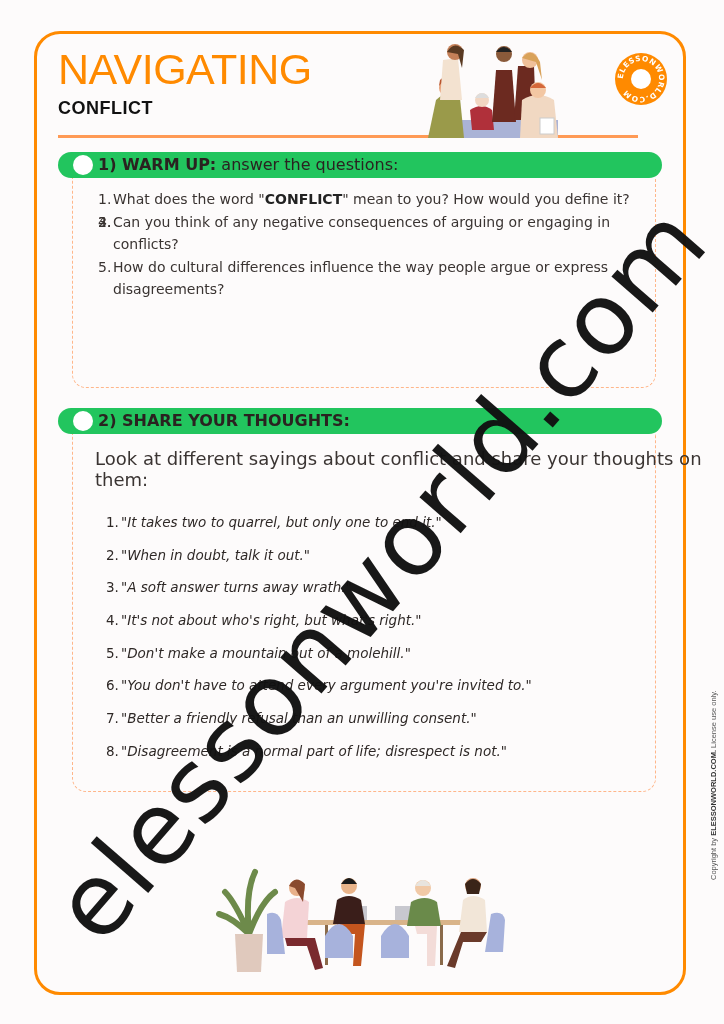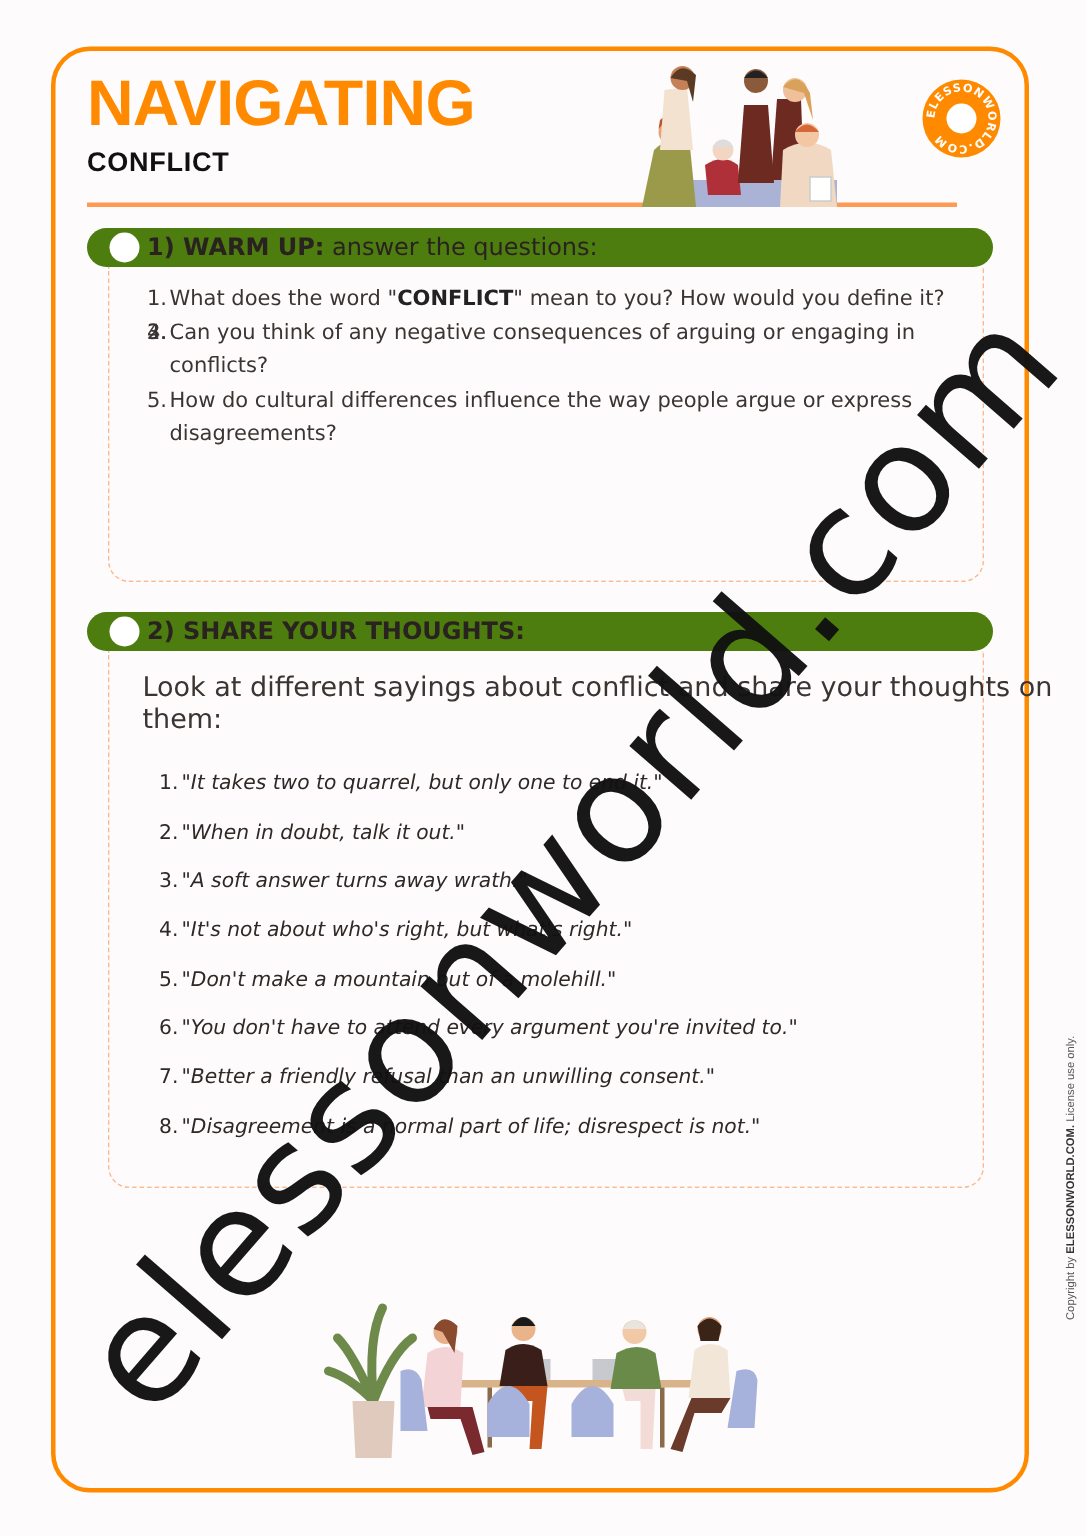--- a/index.html
+++ b/index.html
@@ -6,35 +6,35 @@
   body {
     width:724px; height:1024px; position:relative; overflow:hidden;
     background:#fdfbfb;
     font-family:"Liberation Sans", "DejaVu Sans", sans-serif;
   }
   .frame {
     position:absolute; left:34px; top:31px; width:652px; height:964px;
     border:3.5px solid #ff8a00; border-radius:26px; box-sizing:border-box;
   }
   .title-main {
-    position:absolute; left:58px; top:44px; font-size:43px; font-weight:700;
+    position:absolute; left:58px; top:44px; font-size:43px; font-weight:400;
     color:#ff8a00; letter-spacing:-0.5px; line-height:50px;
   }
   .title-sub {
     position:absolute; left:58px; top:98px; font-size:18px; font-weight:700;
     color:#111; letter-spacing:0.5px;
   }
   .title-rule {
     position:absolute; left:58px; top:135px; width:580px; height:3px; background:#ff9a55;
   }
   .header-art { position:absolute; left:418px; top:40px; width:160px; height:98px; }
   .badge { position:absolute; left:614px; top:52px; width:54px; height:54px; }
 
   .sec-bar {
-    position:absolute; left:58px; width:604px; height:26px; background:#4d7c0f;
+    position:absolute; left:58px; width:604px; height:26px; background:#22c55e;
     border-radius:13px;
   }
   .sec-bar .dot {
     position:absolute; left:15px; top:3px; width:20px; height:20px; border-radius:50%; background:#fff;
   }
   .sec-bar .lbl {
     position:absolute; left:40px; top:3px; font-size:16px; color:#2a2220;
     font-family:"DejaVu Sans", sans-serif; white-space:nowrap;
   }
   .sec-bar .lbl b { font-weight:700; }

